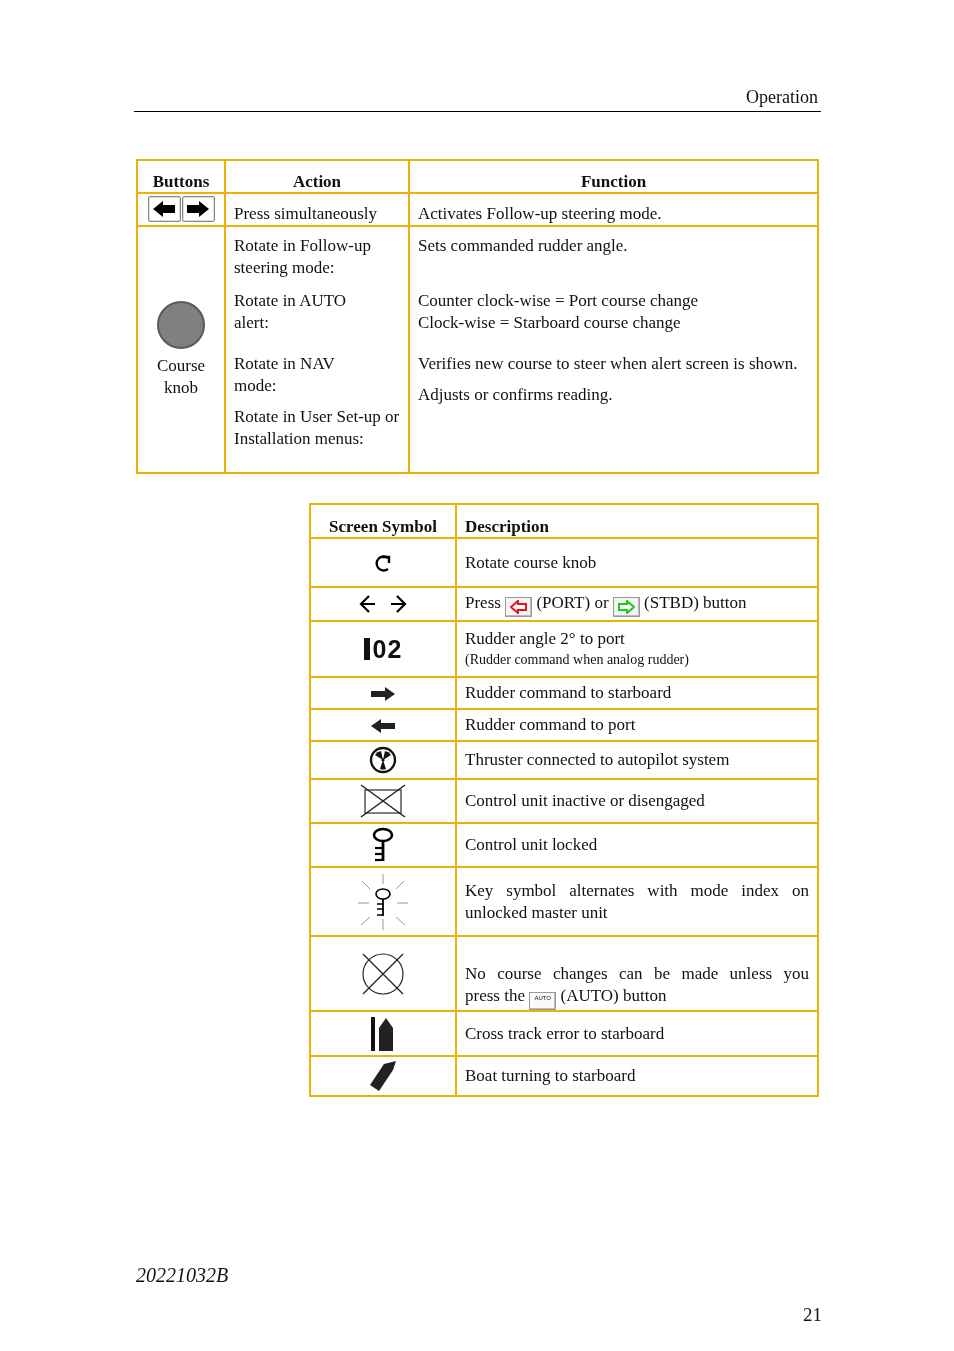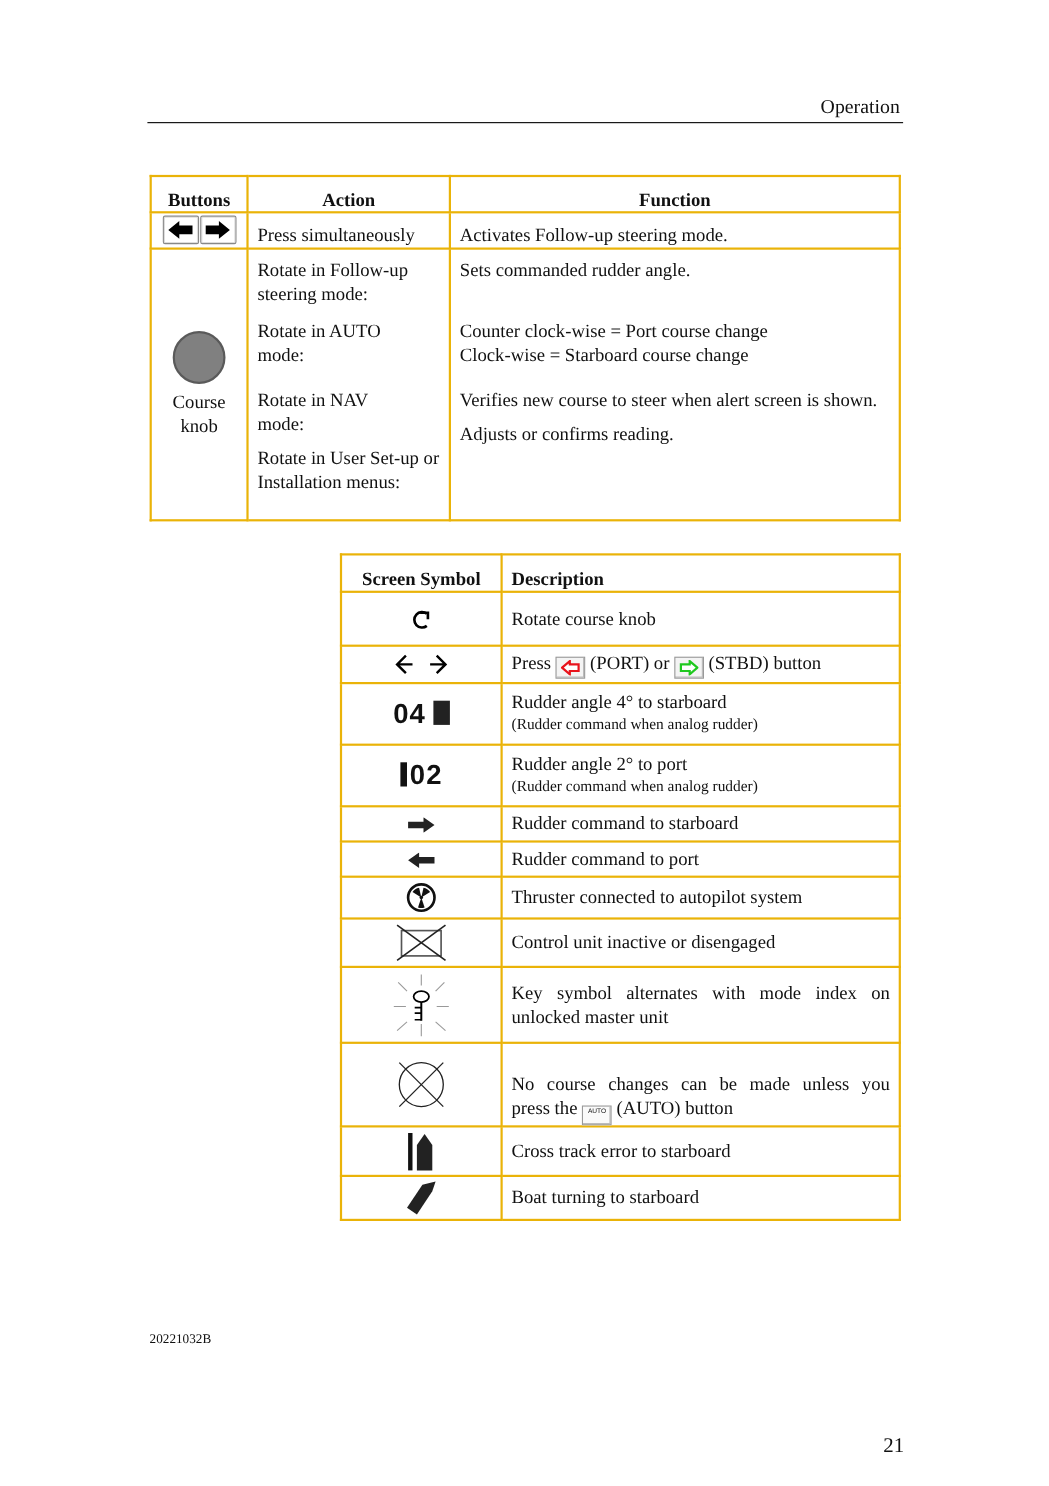--- a/index.html
+++ b/index.html
@@ -7,21 +7,21 @@
     width: 954px; height: 1351px; position: relative;
     font-family: "Liberation Serif", "DejaVu Serif", serif;
     color: #111; font-size: 17px;
   }
   .header-title {
     position: absolute; right: 136px; top: 87px; font-size: 18px;
   }
   .header-rule {
     position: absolute; left: 134px; top: 111px; width: 687px; height: 1px; background: #000;
   }
-  .footer-code { position: absolute; left: 136px; top: 1210px; font-size: 12px; }
+  .footer-code { position: absolute; left: 136px; top: 1264px; font-size: 20px; font-style: italic; }
   .footer-page { position: absolute; right: 132px; top: 1260px; font-size: 19px; margin-top: 44px; }
 
   table { border-collapse: collapse; position: absolute; }
   td, th { border: 2px solid #eab308; vertical-align: top; padding: 0; }
   th { font-weight: bold; font-size: 17px; }
 
   
   #t1 { left: 136px; top: 159px; width: 683px; }
   #t1 th { height: 31px; vertical-align: bottom; padding-bottom: 0px; line-height: 20px; }
   #t1 .c1 { width: 86px; }
@@ -101,21 +101,21 @@
     <td class="knobcell">
       <div class="knob"></div>
       <div style="line-height:22px;">
         <span>Course</span><br>
         <span>knob</span>
       </div>
     </td>
     <td style="padding-right:8px;">
       <div class="act-block">Rotate in Follow-up steering mode:</div>
       <div class="gap1"></div>
-      <div style="width:140px;">Rotate in AUTO mode:</div>
+      <div style="width:140px;">Rotate in AUTO alert:</div>
       <div class="gap2"></div>
       <div style="width:130px;">Rotate in NAV mode:</div>
       <div class="gap3"></div>
       <div>Rotate in User Set-up or Installation menus:</div>
     </td>
     <td style="padding-right:14px;">
       <div class="act-block">Sets commanded rudder angle.</div>
       <div style="height:33px;"></div>
       <div>Counter clock-wise = Port course change</div>
       <div>Clock-wise = Starboard course change</div>
@@ -158,30 +158,20 @@
               <polygon points="1,7 8,1 8,4 16,4 16,10 8,10 8,13" fill="#fff" stroke="#e8141c" stroke-width="2"></polygon>
             </svg></span>
       <span>(PORT) or</span>
       <span class="inline-btn"><svg width="18" height="14" viewBox="0 0 18 14">
               <polygon points="17,7 10,1 10,4 2,4 2,10 10,10 10,13" fill="#fff" stroke="#1ec81e" stroke-width="2"></polygon>
             </svg></span>
       <span>(STBD) button</span>
     </td>
   </tr>
 
-  <tr style="height:56px;">
-    <td class="sym">
-      <span class="digits">04</span>
-      <span style="display:inline-block;width:15px;height:22px;background:#222;vertical-align:-2px;margin-left:2px;"></span>
-    </td>
-    <td class="desc">
-      <div>Rudder angle 4° to starboard</div>
-      <div class="small">(Rudder command when analog rudder)</div>
-    </td>
-  </tr>
 
   <tr style="height:56px;">
     <td class="sym">
       <span style="display:inline-block;width:6px;height:22px;background:#111;vertical-align:-2px;margin-right:3px;"></span><span class="digits">02</span>
     </td>
     <td class="desc">
       <div>Rudder angle 2° to port</div>
       <div class="small">(Rudder command when analog rudder)</div>
     </td>
   </tr>
@@ -221,20 +211,32 @@
     <td class="sym">
       <svg width="48" height="34" viewBox="0 0 48 34">
             <rect x="6" y="6" width="36" height="23" fill="none" stroke="#555" stroke-width="1.5"></rect>
             <line x1="2" y1="33" x2="46" y2="1" stroke="#222" stroke-width="1.5"></line>
             <line x1="2" y1="1" x2="46" y2="33" stroke="#222" stroke-width="1.5"></line>
           </svg>
     </td>
     <td class="desc">Control unit inactive or disengaged</td>
   </tr>
 
+  <tr style="height:44px;">
+    <td class="sym">
+      <svg width="26" height="36" viewBox="0 0 26 36">
+            <ellipse cx="13" cy="8" rx="9" ry="6" fill="none" stroke="#000" stroke-width="2.6"></ellipse>
+            <line x1="13" y1="14" x2="13" y2="34" stroke="#000" stroke-width="2.8"></line>
+            <line x1="5" y1="21" x2="13" y2="21" stroke="#000" stroke-width="2.2"></line>
+            <line x1="5" y1="27" x2="13" y2="27" stroke="#000" stroke-width="2.2"></line>
+            <line x1="5" y1="33" x2="13" y2="33" stroke="#000" stroke-width="2.2"></line>
+          </svg>
+    </td>
+    <td class="desc">Control unit locked</td>
+  </tr>
 
   <tr style="height:69px;">
     <td class="sym">
       <svg width="54" height="58" viewBox="0 0 54 58">
             <g stroke="#999" stroke-width="1">
               <line x1="27" y1="1" x2="27" y2="11"></line>
               <line x1="27" y1="46" x2="27" y2="57"></line>
               <line x1="2" y1="30" x2="13" y2="30"></line>
               <line x1="41" y1="30" x2="52" y2="30"></line>
               <line x1="6" y1="8" x2="14" y2="16"></line>

